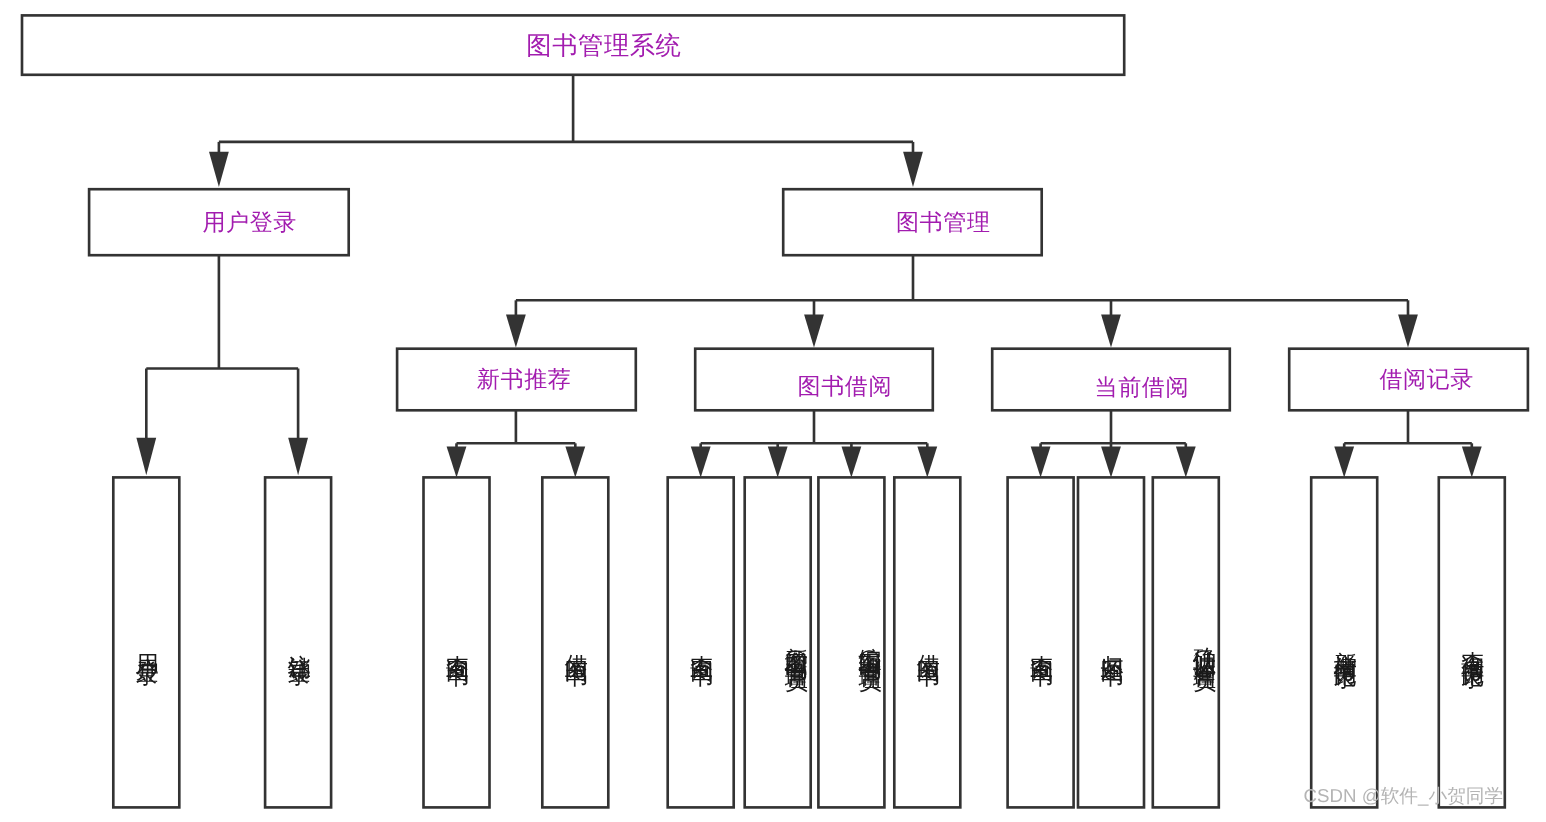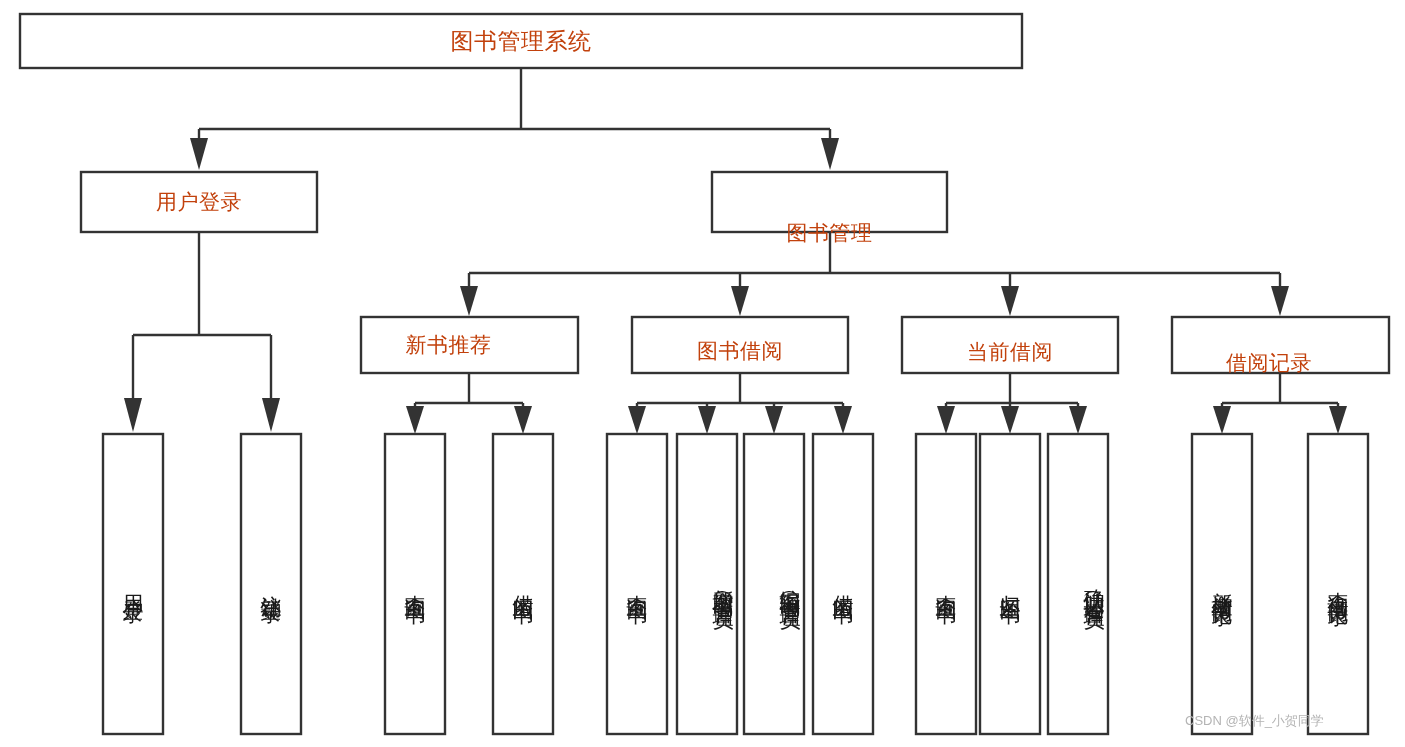--- a/index.html
+++ b/index.html
@@ -39,25 +39,26 @@
   .arrow-head {
     fill: #333333;
     stroke: none;
   }
   
   .node-label-h {
     position: absolute;
     display: flex;
     align-items: center;
     justify-content: center;
-    color: #c2410c;
+    color: #a21caf;
     font-size: 21px;
     letter-spacing: 0.5px;
     white-space: nowrap;
     pointer-events: none;
+    padding-left: 28px;
   }
   .node-label-v {
     position: absolute;
     display: flex;
     align-items: flex-start;
     justify-content: center;
     color: #1a1a1a;
     font-size: 21px;
     writing-mode: vertical-rl;
     text-orientation: upright;
@@ -65,21 +66,21 @@
     white-space: nowrap;
     pointer-events: none;
   }
   .node-label-v.center-v {
     align-items: center;
   }
   .watermark {
     position: absolute;
     left: 1185px;
     top: 712px;
-    font-size: 13px;
+    font-size: 17px;
     color: #b4b4b4;
     white-space: nowrap;
     pointer-events: none;
   }
 </style>
 </head>
 <body>
 
 <div id="diagram-root">
 
@@ -183,26 +184,26 @@
     <rect class="node-box" x="980" y="434" width="60" height="300"></rect>
     <rect class="node-box" x="1048" y="434" width="60" height="300"></rect>
 
     <rect class="node-box" x="1192" y="434" width="60" height="300"></rect>
     <rect class="node-box" x="1308" y="434" width="60" height="300"></rect>
   </svg>
 
   <div class="node-label-h" style="left:20px; top:14px; width:1002px; height:54px; font-size:23px;">图书管理系统</div>
 
   <div class="node-label-h" style="left:81px; top:172px; width:236px; height:60px;">用户登录</div>
-  <div class="node-label-h" style="left:712px; top:172px; width:235px; height:60px;margin-top:31px;">图书管理</div>
+  <div class="node-label-h" style="left:712px; top:172px; width:235px; height:60px;">图书管理</div>
 
   <div class="node-label-h" style="left:361px; top:317px; width:175px; height:56px;">新书推荐</div>
   <div class="node-label-h" style="left:632px; top:317px; width:216px; height:68px;">图书借阅</div>
   <div class="node-label-h" style="left:902px; top:317px; width:216px; height:70px;">当前借阅</div>
-  <div class="node-label-h" style="left:1172px; top:335px; width:194px; height:56px;">借阅记录</div>
+  <div class="node-label-h" style="left:1172px; top:317px; width:194px; height:56px;">借阅记录</div>
 
   <div class="node-label-v center-v" style="left:103px; top:434px; width:60px; height:300px;">用户登录</div>
   <div class="node-label-v center-v" style="left:241px; top:434px; width:60px; height:300px;">注销登录</div>
 
   <div class="node-label-v center-v" style="left:385px; top:434px; width:60px; height:300px;">查询图书</div>
   <div class="node-label-v center-v" style="left:493px; top:434px; width:60px; height:300px;">借阅图书</div>
 
   <div class="node-label-v center-v" style="left:607px; top:434px; width:60px; height:300px;">查询图书</div>
   <div class="node-label-v" style="left:677px; top:440px; width:60px; height:290px;">新增图书（管理员）</div>
   <div class="node-label-v" style="left:744px; top:440px; width:60px; height:290px;">编辑图书（管理员）</div>

